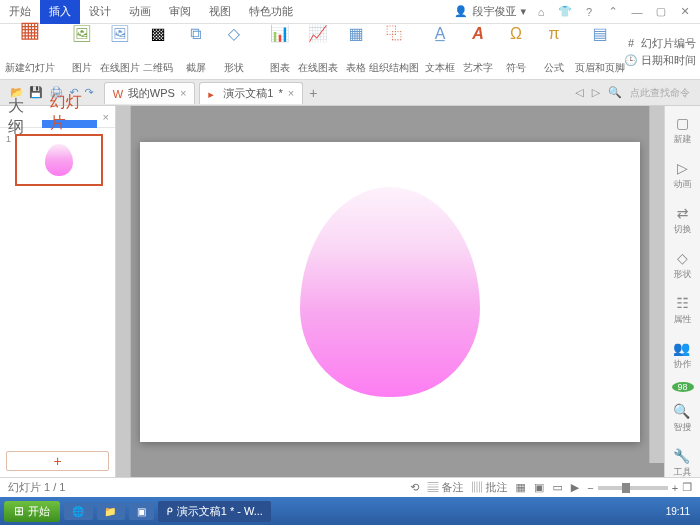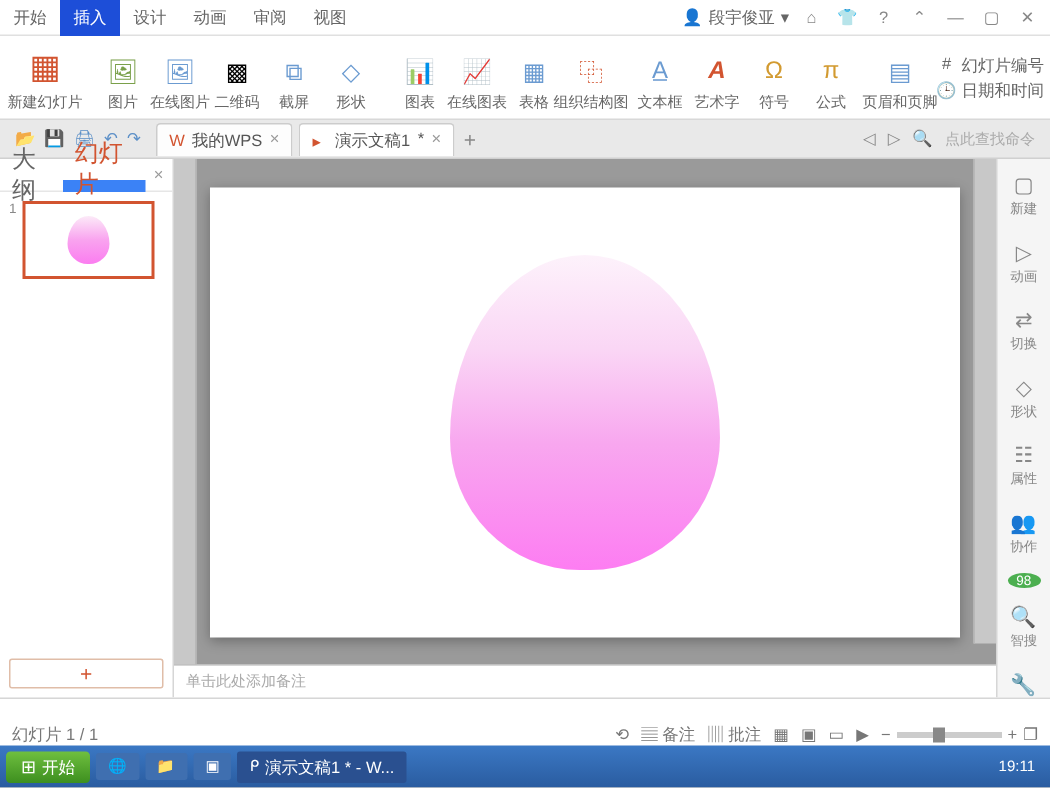--- a/index.html
+++ b/index.html
@@ -11,21 +11,21 @@
 .menu{padding:0 9px;display:flex;align-items:center;color:#666;cursor:pointer}
 .menu.active{background:#1d4ed8;color:#fff}
 .title-right{margin-left:auto;display:flex;align-items:center;gap:6px;padding-right:6px;color:#888}
 .title-right .user{display:flex;align-items:center;gap:4px;color:#666;font-size:10px}
 .title-right .ctrl{width:18px;height:18px;display:flex;align-items:center;justify-content:center;cursor:pointer;color:#888}
 .ribbon{height:56px;background:#fff;border-bottom:1px solid #d8d8d8;display:flex;padding:4px 6px;gap:2px}
 .rgrp{display:flex;flex-direction:column;align-items:center;justify-content:flex-end;padding:0 4px;min-width:36px}
 .rgrp.big{min-width:48px}
 .ricon{width:22px;height:22px;display:flex;align-items:center;justify-content:center;font-size:16px}
 .ricon.big{width:32px;height:28px;font-size:22px}
-.rlabel{font-size:10px;color:#666;white-space:nowrap;margin-top:2px}
+.rlabel{font-size:10px;color:#666;white-space:nowrap;margin-top:18px}
 .rsep{width:1px;background:#e4e4e4;margin:4px 3px}
 .rmini{display:flex;flex-direction:column;gap:2px;justify-content:center;padding:0 4px}
 .rmini-row{display:flex;align-items:center;gap:3px;font-size:10px;color:#666;white-space:nowrap}
 .rmini-row .mi{width:14px;height:14px;display:flex;align-items:center;justify-content:center}
 .tabbar{height:26px;background:#e9e9e9;border-bottom:1px solid #d0d0d0;display:flex;align-items:center;padding:0 4px}
 .qat{display:flex;gap:6px;padding:0 6px;color:#5b8fc7}
 .qat span{cursor:pointer}
 .doctab{height:22px;background:#fdfdfd;border:1px solid #ccc;border-bottom:none;border-radius:3px 3px 0 0;padding:0 8px;display:flex;align-items:center;gap:5px;margin-left:4px;font-size:10px;color:#555}
 .doctab .ti{width:10px;height:10px}
 .doctab .tx{color:#999;cursor:pointer}
@@ -53,21 +53,21 @@
 .slide{width:500px;height:300px;background:#fff;box-shadow:0 2px 8px rgba(0,0,0,.3);display:flex;align-items:center;justify-content:center;position:relative}
 .egg{width:180px;height:210px;border-radius:50% 50% 48% 48%/58% 58% 42% 42%;background:linear-gradient(to bottom,#fdf2fb 0%,#fad6f5 30%,#f8a7ef 60%,#fd7df2 100%)}
 .watermark{position:absolute;left:50%;top:50%;transform:translate(-50%,-60%);color:rgba(200,200,200,.35);font-size:34px;font-family:serif;pointer-events:none}
 .watermark small{font-size:12px;display:block;text-align:center}
 .notes{height:22px;background:#fff;border-top:1px solid #d6d6d6;padding:3px 8px;color:#aaa;font-size:10px}
 .rightpane{width:36px;background:#f5f5f5;border-left:1px solid #d6d6d6;display:flex;flex-direction:column;align-items:center;padding-top:6px;gap:8px}
 .rp-item{display:flex;flex-direction:column;align-items:center;gap:2px;color:#888;cursor:pointer;width:100%;padding:3px 0}
 .rp-item .ri{font-size:14px}
 .rp-item .rl{font-size:9px}
 .rp-badge{width:22px;height:22px;border-radius:50%;background:#4caf50;color:#fff;font-size:9px;display:flex;align-items:center;justify-content:center}
-.statusbar{height:32px;background:#fff;border-top:1px solid #d6d6d6;display:flex;align-items:flex-end;padding:0 8px;font-size:10px;color:#777;gap:10px}
+.statusbar{height:20px;background:#fff;border-top:1px solid #d6d6d6;display:flex;align-items:center;padding:0 8px;font-size:10px;color:#777;gap:10px}
 .statusbar .sr{margin-left:auto;display:flex;align-items:center;gap:8px}
 .zoom{display:flex;align-items:center;gap:4px}
 .zoom .zt{width:70px;height:4px;background:#ccc;position:relative}
 .zoom .zt::after{content:"";position:absolute;left:35%;top:-3px;width:8px;height:10px;background:#888}
 .taskbar{height:28px;background:linear-gradient(to bottom,#3b78c4,#2a5ca0);display:flex;align-items:center;padding:0 4px;gap:4px}
 .startbtn{background:linear-gradient(to bottom,#6fbf3f,#3d8f1f);color:#fff;border-radius:3px;padding:3px 10px;font-size:11px;display:flex;align-items:center;gap:4px}
 .startbtn::before{content:"⊞";font-size:12px}
 .tb-item{background:#3f6fb0;color:#fff;padding:3px 8px;border-radius:2px;font-size:10px;display:flex;align-items:center;gap:4px}
 .tb-item.active{background:#2a5090}
 .tb-tray{margin-left:auto;color:#fff;font-size:10px;padding:0 6px}
@@ -76,20 +76,21 @@
 <body>
 
 <div class="titlebar">
   <div class="menus">
     <div class="menu">开始</div>
     <div class="menu active">插入</div>
     <div class="menu">设计</div>
     <div class="menu">动画</div>
     <div class="menu">审阅</div>
     <div class="menu">视图</div>
+    <div class="menu">特色功能</div>
   </div>
   <div class="title-right">
     <div class="user">
       <span>👤</span>
       <span>段宇俊亚</span>
       <span>▾</span>
     </div>
     <div class="ctrl">⌂</div>
     <div class="ctrl">👕</div>
     <div class="ctrl">?</div>
@@ -223,21 +224,20 @@
     </div>
     <div class="addbtn">+</div>
   </div>
 
   <div class="canvaswrap">
     <div class="canvas">
       <div class="slide">
         <div class="egg"></div>
       </div>
     </div>
-    <div class="notes">单击此处添加备注</div>
   </div>
 
   <div class="rightpane">
     <div class="rp-item">
         <span class="ri">▢</span>
         <span class="rl">新建</span>
       </div>
     <div class="rp-item">
         <span class="ri">▷</span>
         <span class="rl">动画</span>

